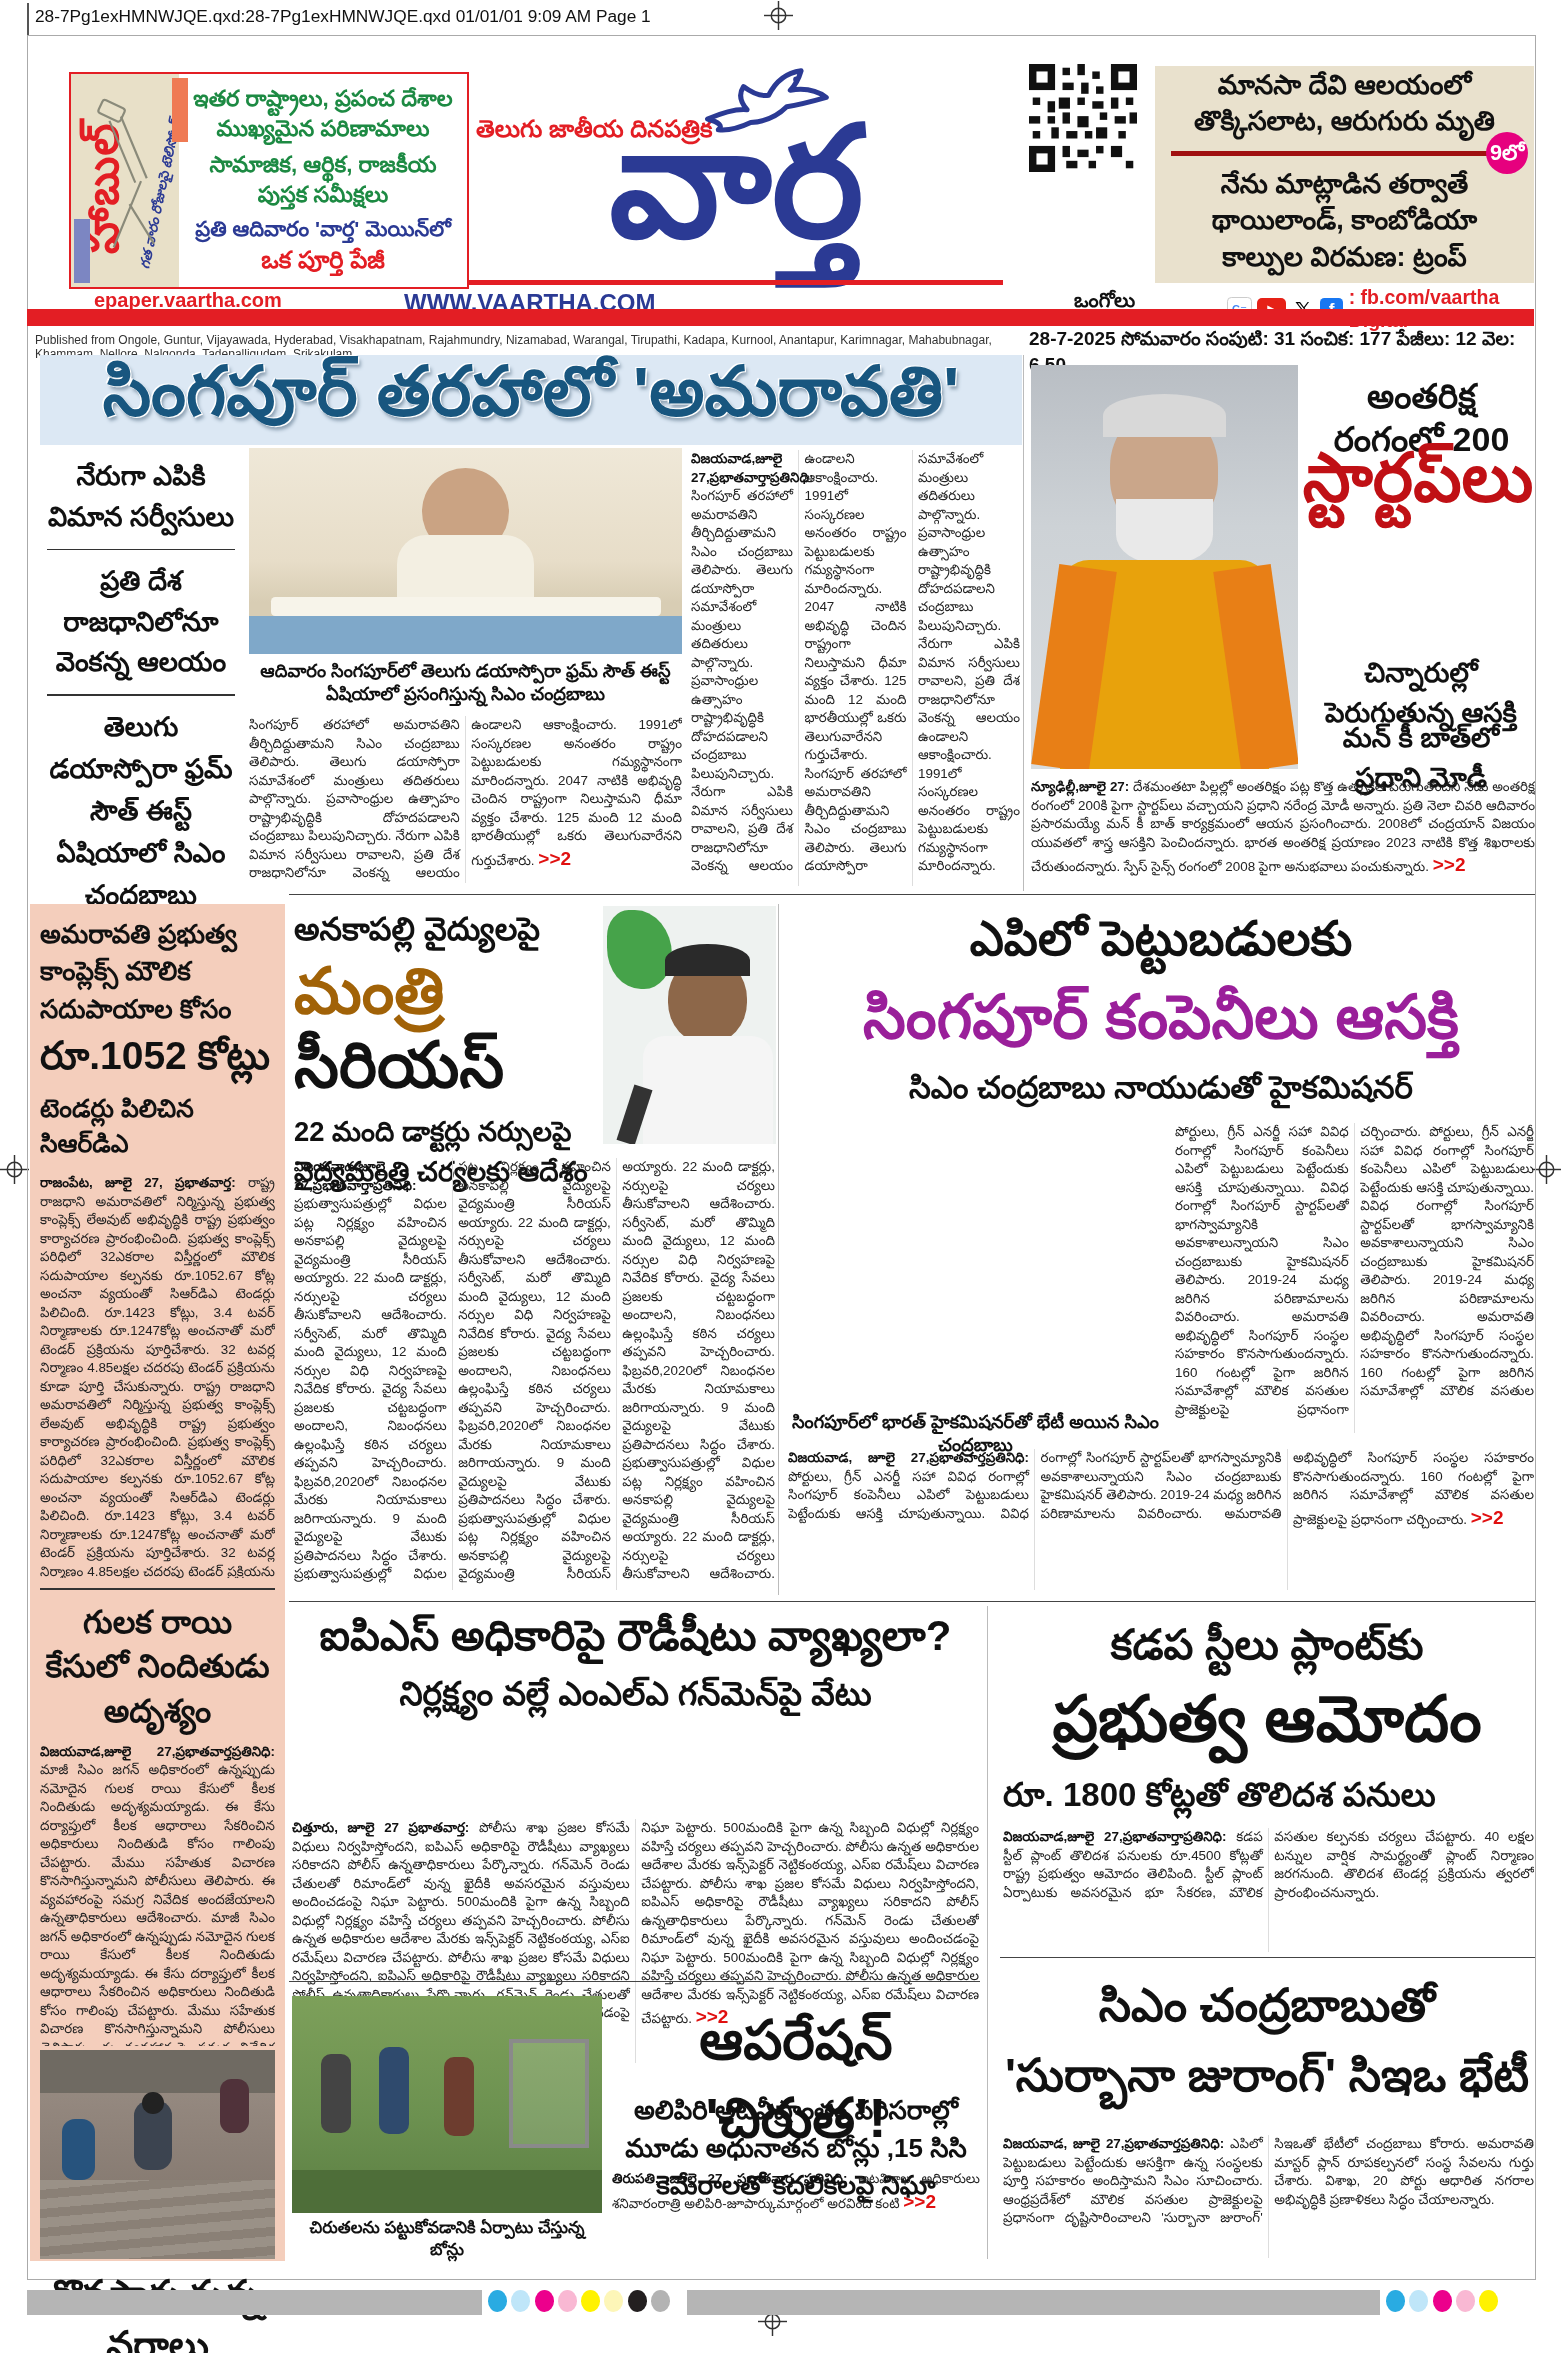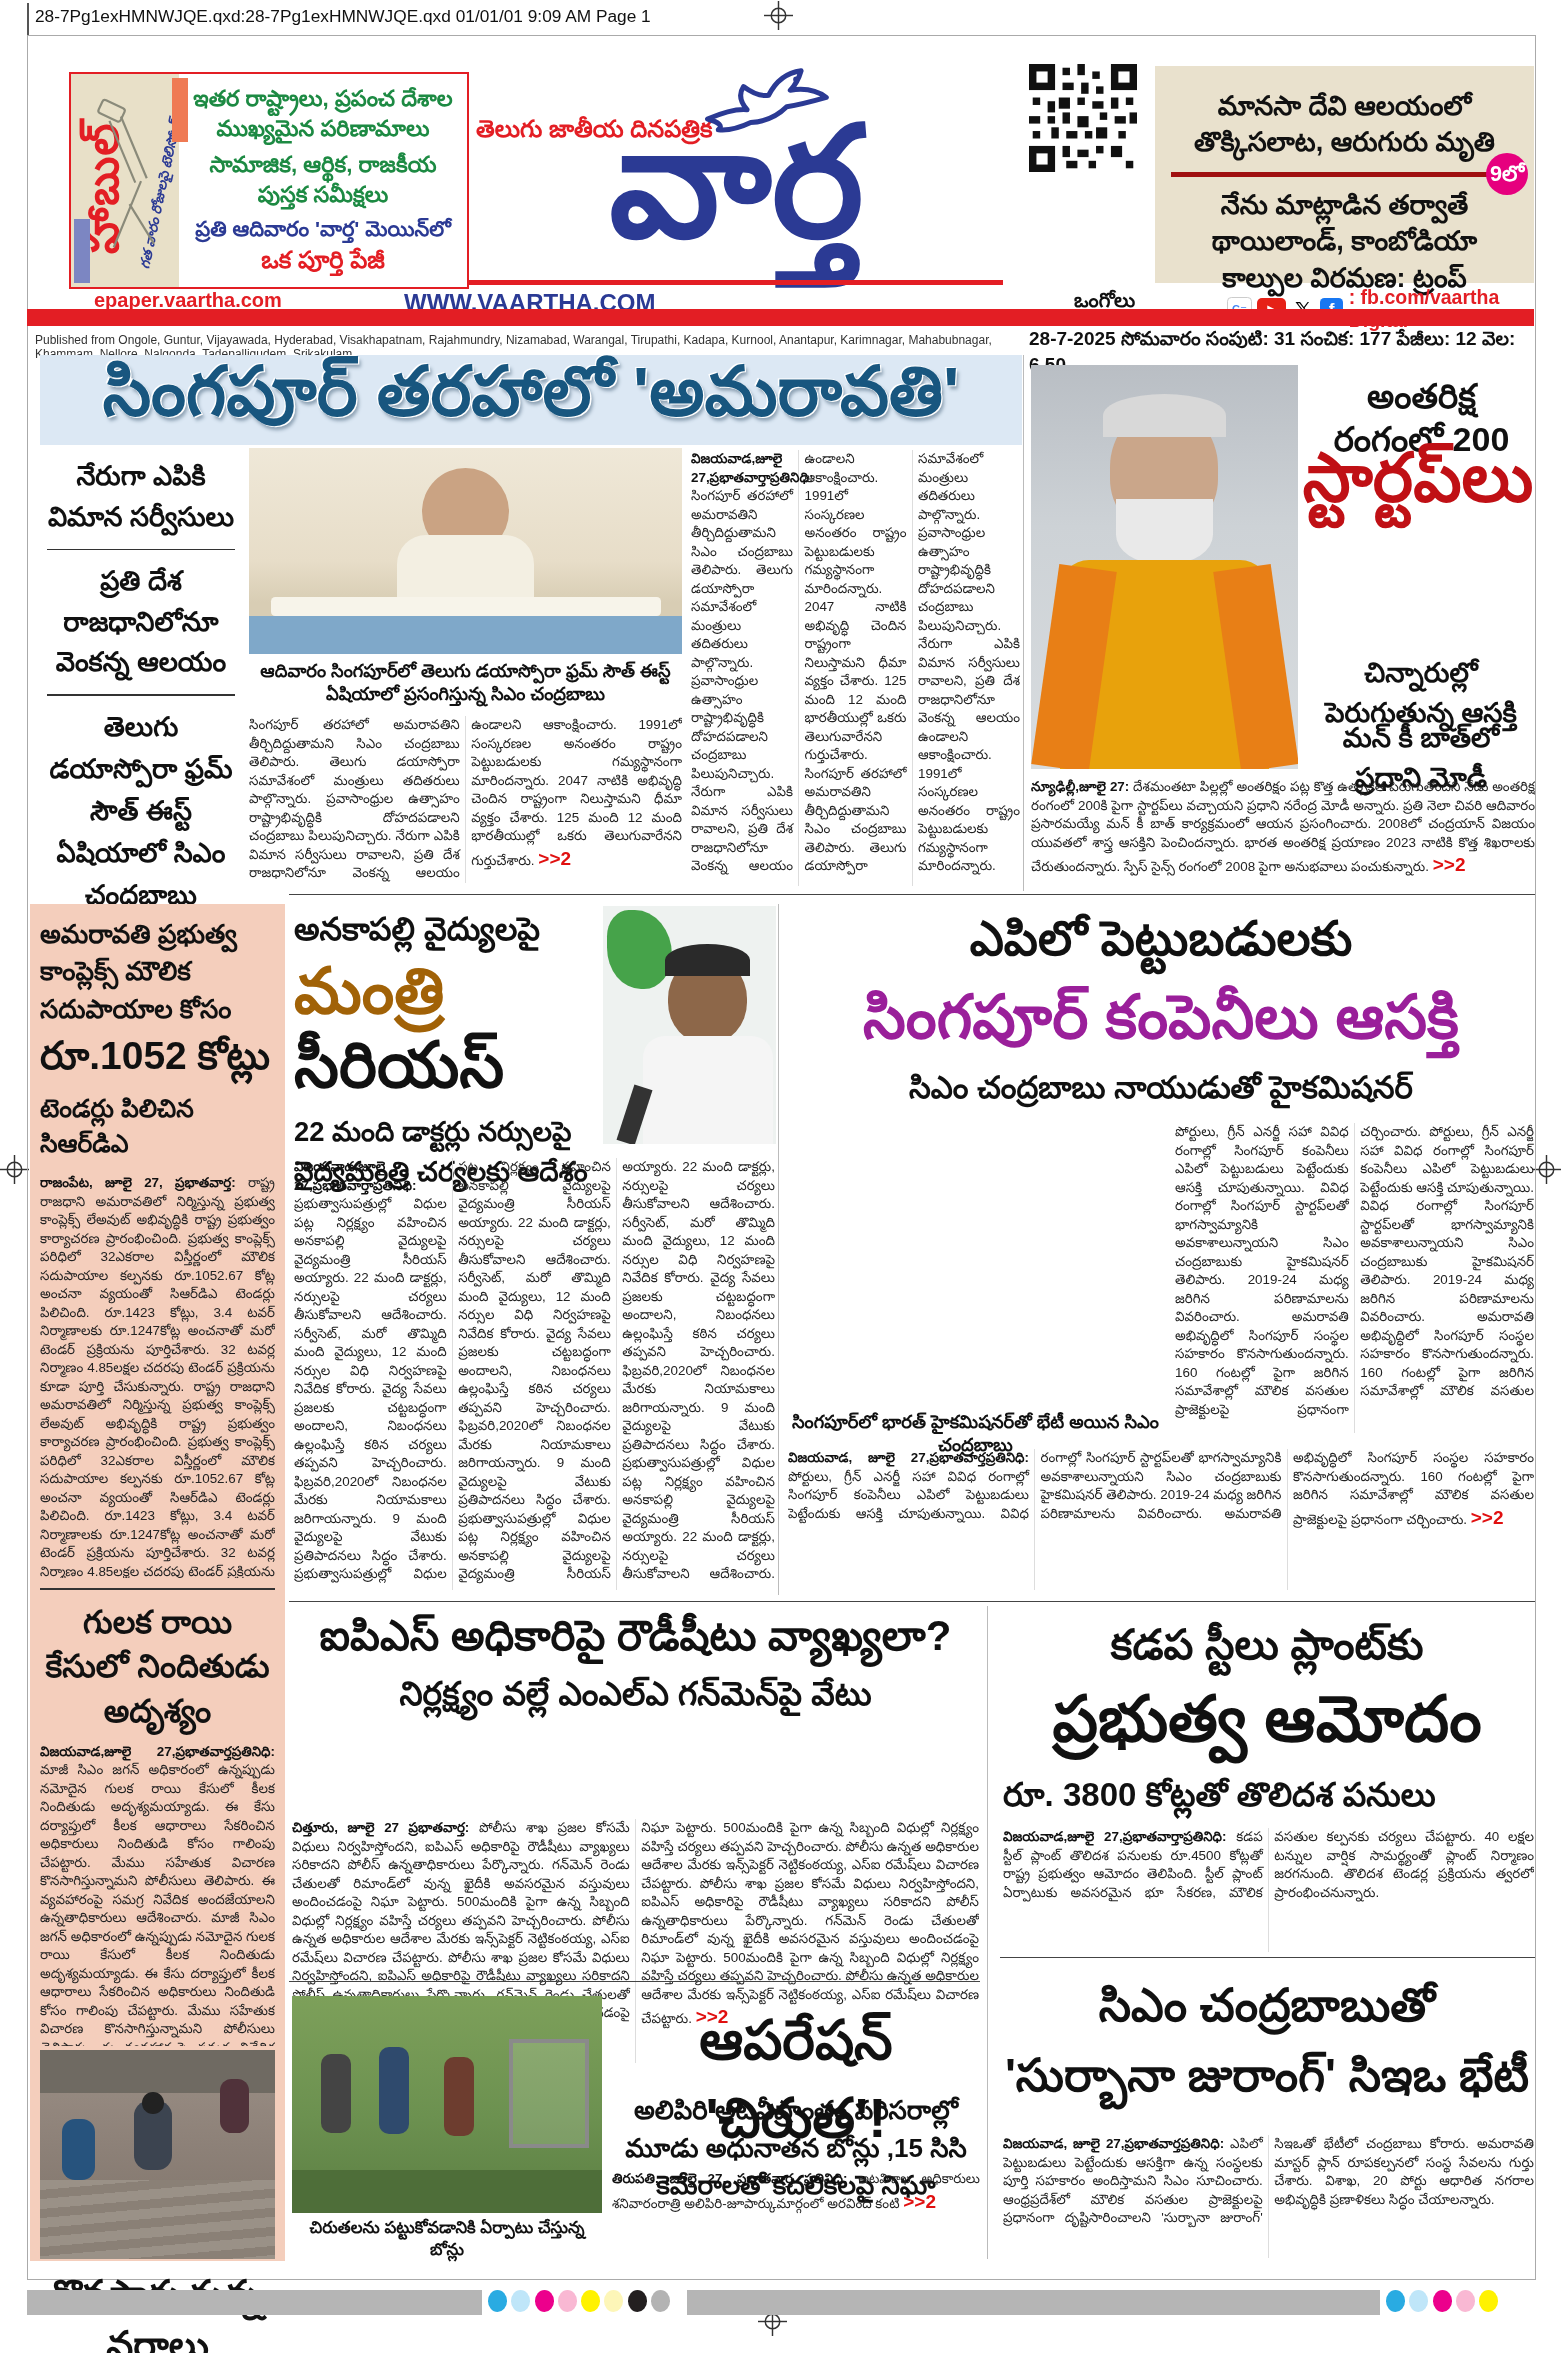--- a/index.html
+++ b/index.html
@@ -132,21 +132,21 @@
       <rect x="9" y="22" width="2" height="3"></rect>
         <rect x="13" y="23" width="3" height="2"></rect>
         <rect x="18" y="22" width="2" height="2"></rect>
       <rect x="22" y="22" width="3" height="3"></rect>
         <rect x="26" y="26" width="2" height="2"></rect>
         <rect x="10" y="26" width="3" height="2"></rect>
         <rect x="16" y="26" width="2" height="2"></rect>
     </g>
   </svg>
 
-  <div class="abs" style="left:1155px;top:66px;width:379px;height:217px;background:#e9e1cd;padding:22px 13px;box-sizing:border-box;text-align:center;">
+  <div class="abs" style="left:1155px;top:66px;width:379px;height:217px;background:#e9e1cd;padding:1px 13px;box-sizing:border-box;text-align:center;">
     <div style="font-size:27px;font-weight:bold;line-height:1.35;color:#111;">మానసా దేవి ఆలయంలో తొక్కిసలాట, ఆరుగురు మృతి</div>
     <div style="position:relative;height:4.3px;background:#a01010;margin:11.5px 2.9px 10px 2.9px;">
       <div style="position:absolute;right:-10px;top:-19px;width:42px;height:42px;border-radius:50%;background:#e6007e;color:#fff;font-weight:bold;font-size:21.7px;line-height:42px;text-align:center;">9లో</div>
     </div>
     <div style="font-size:27px;font-weight:bold;line-height:1.35;color:#111;">నేను మాట్లాడిన తర్వాతే థాయిలాండ్, కాంబోడియా కాల్పుల విరమణ: ట్రంప్</div>
   </div>
   <div class="abs bold" style="left:1074px;top:289px;font-size:20px;color:#111;">ఒంగోలు</div>
   <div class="abs" style="left:1227px;top:286px;display:flex;align-items:center;gap:5.8px;">
     <span style="width:23px;height:23px;background:#fff;border:1.4px solid #ccc;border-radius:4.3px;display:inline-flex;align-items:center;justify-content:center;font-size:10.8px;font-weight:bold;color:#4285F4;">G≡</span>
     <span style="width:29px;height:21.7px;background:#e62117;border-radius:5px;display:inline-flex;align-items:center;justify-content:center;color:#fff;font-size:11.5px;">▶</span>
@@ -277,21 +277,21 @@
   <div class="abs bold center" style="left:292px;top:1675px;width:687px;font-size:33px;color:#111;">నిర్లక్ష్యం వల్లే ఎంఎల్ఎ గన్‌మెన్‌పై వేటు</div>
   <div class="abs body-text cols2 justify" style="left:292px;top:1819px;width:687px;height:244px;">
     <span class="byline">చిత్తూరు, జూలై 27 ప్రభాతవార్త:</span>
     <span>పోలీసు శాఖ ప్రజల కోసమే విధులు నిర్వహిస్తోందని, ఐపిఎస్ అధికారిపై రౌడీషీటు వ్యాఖ్యలు సరికాదని పోలీస్ ఉన్నతాధికారులు పేర్కొన్నారు. గన్‌మెన్ రెండు చేతులతో రిమాండ్‌లో వున్న ఖైదీకి అవసరమైన వస్తువులు అందించడంపై నిఘా పెట్టారు. 500మందికి పైగా ఉన్న సిబ్బంది విధుల్లో నిర్లక్ష్యం వహిస్తే చర్యలు తప్పవని హెచ్చరించారు. పోలీసు ఉన్నత అధికారుల ఆదేశాల మేరకు ఇన్స్‌పెక్టర్ నెట్టికంఠయ్య, ఎస్ఐ రమేష్‌లు విచారణ చేపట్టారు. పోలీసు శాఖ ప్రజల కోసమే విధులు నిర్వహిస్తోందని, ఐపిఎస్ అధికారిపై రౌడీషీటు వ్యాఖ్యలు సరికాదని పోలీస్ ఉన్నతాధికారులు పేర్కొన్నారు. గన్‌మెన్ రెండు చేతులతో రిమాండ్‌లో వున్న ఖైదీకి అవసరమైన వస్తువులు అందించడంపై నిఘా పెట్టారు. 500మందికి పైగా ఉన్న సిబ్బంది విధుల్లో నిర్లక్ష్యం వహిస్తే చర్యలు తప్పవని హెచ్చరించారు. పోలీసు ఉన్నత అధికారుల ఆదేశాల మేరకు ఇన్స్‌పెక్టర్ నెట్టికంఠయ్య, ఎస్ఐ రమేష్‌లు విచారణ చేపట్టారు. పోలీసు శాఖ ప్రజల కోసమే విధులు నిర్వహిస్తోందని, ఐపిఎస్ అధికారిపై రౌడీషీటు వ్యాఖ్యలు సరికాదని పోలీస్ ఉన్నతాధికారులు పేర్కొన్నారు. గన్‌మెన్ రెండు చేతులతో రిమాండ్‌లో వున్న ఖైదీకి అవసరమైన వస్తువులు అందించడంపై నిఘా పెట్టారు. 500మందికి పైగా ఉన్న సిబ్బంది విధుల్లో నిర్లక్ష్యం వహిస్తే చర్యలు తప్పవని హెచ్చరించారు. పోలీసు ఉన్నత అధికారుల ఆదేశాల మేరకు ఇన్స్‌పెక్టర్ నెట్టికంఠయ్య, ఎస్ఐ రమేష్‌లు విచారణ చేపట్టారు.</span>
     <span class="jump">&gt;&gt;2</span>
   </div>
   <div class="abs vline" style="left:987px;top:1606px;height:653px;"></div>
 
   <div class="abs bold center" style="left:1000px;top:1621px;width:534px;font-size:42px;color:#111;">కడప స్టీలు ప్లాంట్‌కు</div>
   <div class="abs bold center" style="left:1000px;top:1682px;width:534px;font-size:64px;color:#111;">ప్రభుత్వ ఆమోదం</div>
-  <div class="abs bold" style="left:1003px;top:1776px;width:534px;font-size:33px;color:#111;">రూ. 3800 కోట్లతో తొలిదశ పనులు</div>
+  <div class="abs bold" style="left:1003px;top:1776px;width:534px;font-size:33px;color:#111;">రూ. 1800 కోట్లతో తొలిదశ పనులు</div>
   <div class="abs body-text cols2 justify" style="left:1003px;top:1828px;width:531px;height:124px;">
     <span class="byline">విజయవాడ,జూలై 27,ప్రభాతవార్తాప్రతినిధి:</span>
     <span>కడప స్టీల్ ప్లాంట్ తొలిదశ పనులకు రూ.4500 కోట్లతో రాష్ట్ర ప్రభుత్వం ఆమోదం తెలిపింది. స్టీల్ ప్లాంట్ ఏర్పాటుకు అవసరమైన భూ సేకరణ, మౌలిక వసతుల కల్పనకు చర్యలు చేపట్టారు. 40 లక్షల టన్నుల వార్షిక సామర్థ్యంతో ప్లాంట్ నిర్మాణం జరగనుంది. తొలిదశ టెండర్ల ప్రక్రియను త్వరలో ప్రారంభించనున్నారు.</span>
   </div>
 
   <div class="abs hline" style="left:289px;top:1981px;width:691px;"></div>
   <div class="abs hline" style="left:1000px;top:1957px;width:535px;"></div>
 
   <div class="photo" style="left:292px;top:1996px;width:310px;height:217px;background:linear-gradient(180deg,#7da05a 0%,#6c9150 55%,#5c7f43 100%);">
     <div style="position:absolute;left:29px;top:58px;width:30px;height:79px;border-radius:10px;background:#444;"></div>

